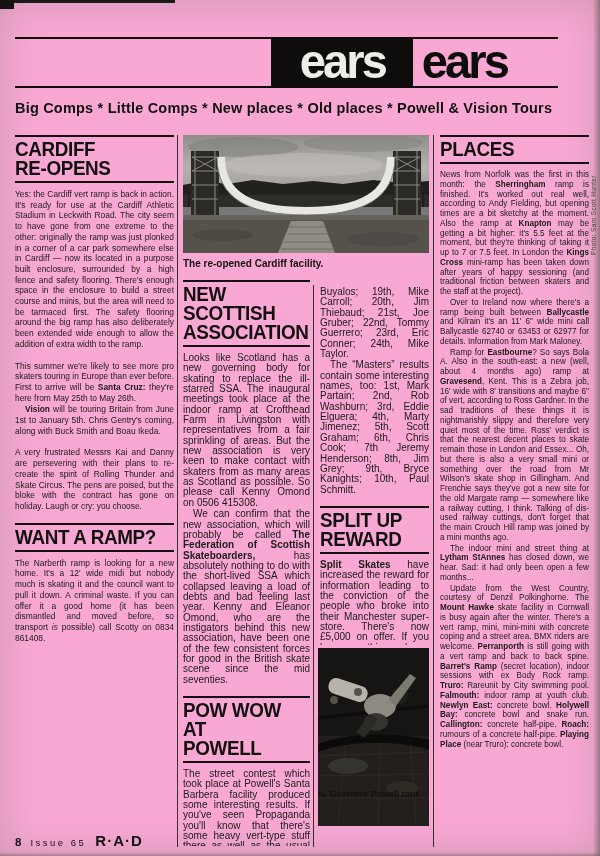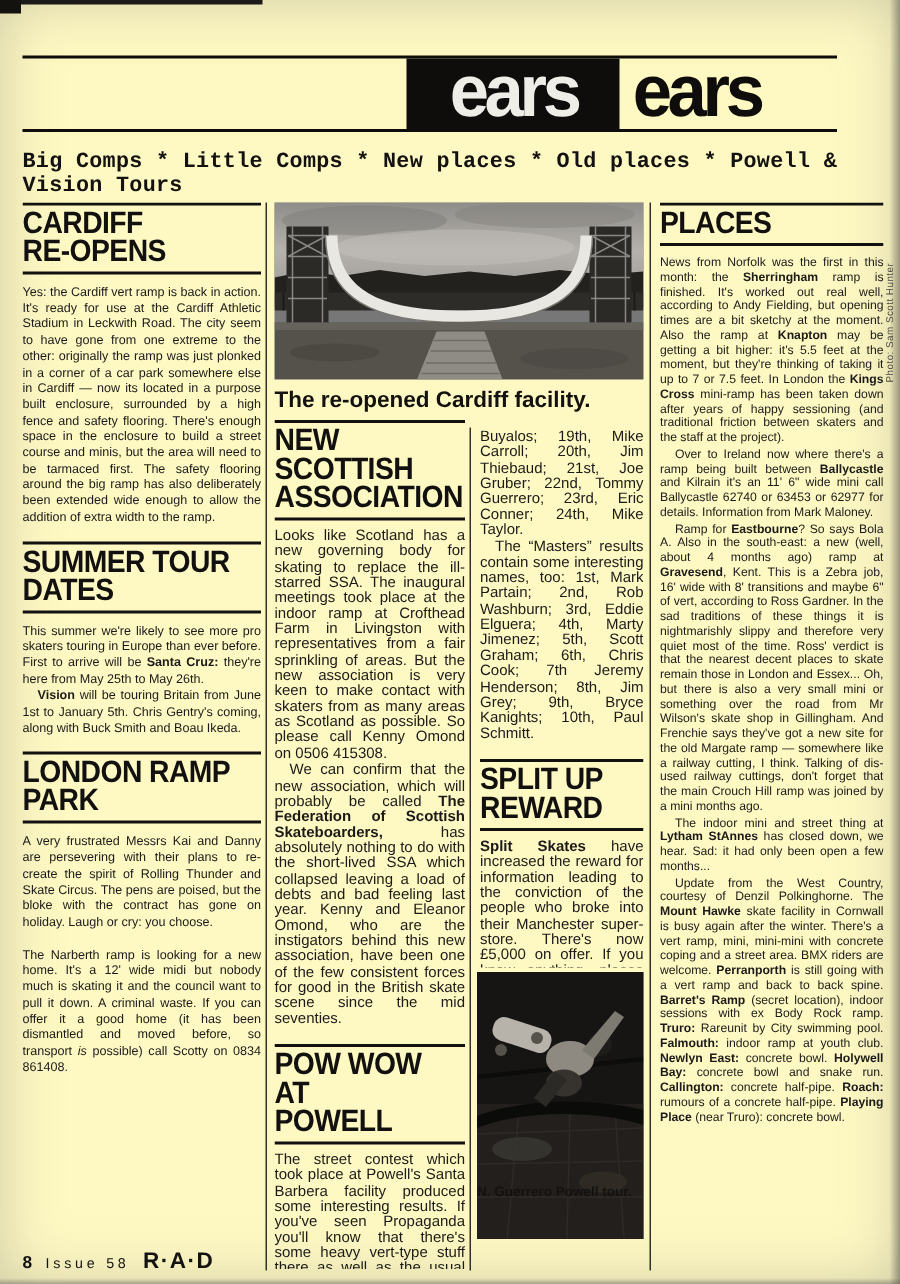--- a/index.html
+++ b/index.html
@@ -1,38 +1,38 @@
 <!DOCTYPE html>
 <html><head>
 <meta charset="utf-8">
 <style>
   html,body{margin:0;padding:0;}
   body{width:600px;height:856px;background:#c9c6c1;font-family:"Liberation Sans",sans-serif;overflow:hidden;}
-  .page{position:relative;width:600px;height:856px;background:#fef9c3;overflow:hidden;
+  .page{position:relative;width:600px;height:856px;background:#f9a8d4;overflow:hidden;
         box-shadow:inset 0 0 40px rgba(120,115,108,.35);}
   .scan-top{position:absolute;top:0;left:0;width:175px;height:3px;background:#1c1a18;}
   .scan-corner{position:absolute;top:0;left:0;width:14px;height:9px;background:#14120f;}
   .scan-right{position:absolute;top:0;right:0;width:7px;height:100%;
               background:linear-gradient(to right,rgba(0,0,0,0),rgba(90,86,80,.55));}
   .scan-bottom{position:absolute;bottom:0;left:0;width:100%;height:4px;
                background:linear-gradient(to bottom,rgba(0,0,0,0),rgba(90,86,80,.45));}
 
   
   .rule{position:absolute;left:15px;width:543px;height:2px;background:#0e0d0b;}
   .rule.top{top:37px}
   .rule.bot{top:86px}
   .logo-box{position:absolute;top:39px;left:271px;width:142px;height:47px;background:#0e0d0b;
             display:flex;align-items:center;justify-content:center;}
   .logo-word{font-weight:800;font-size:49px;line-height:44px;letter-spacing:-3px;
              transform:scaleX(.96);font-family:"Liberation Sans",sans-serif;}
   .logo-box .logo-word{color:#efede8;margin-top:-4px;}
   .logo-right{position:absolute;top:39px;left:420px;height:47px;display:flex;align-items:center;}
   .logo-right .logo-word{color:#0e0d0b;margin-top:-4px;}
   .tagline{position:absolute;top:100px;left:15px;width:560px;font-weight:700;font-size:14.5px;
-           letter-spacing:.2px;color:#131210;font-family:Liberation Mono, monospace;}
+           letter-spacing:.2px;color:#131210;}
 
   
   .col{position:absolute;overflow:hidden;color:#1b1a18;}
   .col-left {left:15px;  top:135px; width:159px; height:700px;}
   .col-midl {left:183px; top:280px; width:127px; height:566px;}
   .col-midr {left:320px; top:287px; width:109px; height:358px;}
   .col-right{left:440px; top:135px; width:149px; height:714px;}
   .vrule{position:absolute;width:1px;background:#34312d;}
   .vr1{left:177px;top:135px;height:712px;}
   .vr2{left:313px;top:285px;height:562px;}
@@ -47,21 +47,21 @@
 
   
   .col p{margin:0 0 1px 0;text-align:justify;font-size:8.4px;line-height:10.7px;}
   .col-midl p,.col-midr p{font-size:10px;line-height:10.35px;}
   .col-right p{font-size:8.15px;line-height:9.75px;}
   .col p.ind{text-indent:10px;}
   .col p b{font-weight:700;}
 
   
   .photo-main{position:absolute;top:135px;left:183px;width:246px;height:118px;background:#777;overflow:hidden;}
-  .cap-main{position:absolute;top:258px;left:183px;width:246px;font-weight:700;font-size:15px;color:#131210;}
+  .cap-main{position:absolute;top:258px;left:183px;width:246px;font-weight:700;font-size:10px;color:#131210;}
   .photo-bot{position:absolute;top:648px;left:318px;width:111px;height:178px;background:#111;overflow:hidden;}
   .cap-bot{position:absolute;top:789px;left:318px;width:115px;font-weight:700;font-size:9px;color:#131210;}
   .credit{position:absolute;top:135px;left:590px;height:120px;font-size:6.6px;color:#4a4742;
           writing-mode:vertical-rl;transform:rotate(180deg);letter-spacing:.3px;}
 
   
   .footer{position:absolute;left:15px;bottom:7px;display:flex;align-items:baseline;gap:9px;color:#131210;}
   .footer .pg{font-weight:800;font-size:11.5px;}
   .footer .iss{font-size:9.5px;letter-spacing:2.5px;}
   .footer .brand{font-weight:800;font-size:15px;letter-spacing:1px;}
@@ -157,35 +157,30 @@
 
   <div class="col col-left">
     <div class="sec">
       <div class="head">
           <h2>CARDIFF
 RE-OPENS</h2>
         </div>
       <p><span>Yes: the Cardiff vert ramp is back in action. It's ready for use at the Cardiff Athletic Stadium in Leckwith Road. The city seem to have gone from one extreme to the other: originally the ramp was just plonked in a corner of a car park somewhere else in Cardiff — now its located in a purpose built enclosure, surrounded by a high fence and safety flooring. There's enough space in the enclosure to build a street course and minis, but the area will need to be tarmaced first. The safety flooring around the big ramp has also deliberately been extended wide enough to allow the addition of extra width to the ramp.</span></p>
     </div>
     <div class="sec">
-      <div class="head">
-          <h2>SUMMER TOUR
-DATES</h2>
-        </div>
       <p><span>This summer we're likely to see more pro skaters touring in Europe than ever before. First to arrive will be </span><b>Santa Cruz:</b><span> they're here from May 25th to May 26th.</span></p>
       <p class="ind"><b>Vision</b><span> will be touring Britain from June 1st to January 5th. Chris Gentry's coming, along with Buck Smith and Boau Ikeda.</span></p>
     </div>
     <div class="sec">
-      <div class="head">
-          <h2>LONDON RAMP
-PARK</h2>
-        </div>
       <p><span>A very frustrated Messrs Kai and Danny are persevering with their plans to re-create the spirit of Rolling Thunder and Skate Circus. The pens are poised, but the bloke with the contract has gone on holiday. Laugh or cry: you choose.</span></p>
     </div>
     <div class="sec">
+      <div class="head">
+          <h2>WANT A RAMP?</h2>
+        </div>
       <p><span>The Narberth ramp is looking for a new home. It's a 12' wide midi but nobody much is skating it and the council want to pull it down. A criminal waste. If you can offer it a good home (it has been dismantled and moved before, so transport </span><i>is</i><span> possible) call Scotty on 0834 861408.</span></p>
     </div>
   </div>
 
   <div class="col col-midl">
     <div class="sec">
       <div class="head">
           <h2>NEW SCOTTISH
 ASSOCIATION</h2>
         </div>
@@ -254,16 +249,16 @@
       <p class="ind"><span>Ramp for </span><b>Eastbourne</b><span>? So says Bola A. Also in the south-east: a new (well, about 4 months ago) ramp at </span><b>Gravesend</b><span>, Kent. This is a Zebra job, 16' wide with 8' transitions and maybe 6" of vert, according to Ross Gardner. In the sad traditions of these things it is nightmarishly slippy and therefore very quiet most of the time. Ross' verdict is that the nearest decent places to skate remain those in London and Essex... Oh, but there is also a very small mini or something over the road from Mr Wilson's skate shop in Gillingham. And Frenchie says they've got a new site for the old Margate ramp — somewhere like a railway cutting, I think. Talking of dis-used railway cuttings, don't forget that the main Crouch Hill ramp was joined by a mini months ago.</span></p>
       <p class="ind"><span>The indoor mini and street thing at </span><b>Lytham StAnnes</b><span> has closed down, we hear. Sad: it had only been open a few months...</span></p>
       <p class="ind"><span>Update from the West Country, courtesy of Denzil Polkinghorne. The </span><b>Mount Hawke</b><span> skate facility in Cornwall is busy again after the winter. There's a vert ramp, mini, mini-mini with concrete coping and a street area. BMX riders are welcome. </span><b>Perranporth</b><span> is still going with a vert ramp and back to back spine. </span><b>Barret's Ramp</b><span> (secret location), indoor sessions with ex Body Rock ramp. </span><b>Truro:</b><span> Rareunit by City swimming pool. </span><b>Falmouth:</b><span> indoor ramp at youth club. </span><b>Newlyn East:</b><span> concrete bowl. </span><b>Holywell Bay:</b><span> concrete bowl and snake run. </span><b>Callington:</b><span> concrete half-pipe. </span><b>Roach:</b><span> rumours of a concrete half-pipe. </span><b>Playing Place</b><span> (near Truro): concrete bowl.</span></p>
     </div>
   </div>
 
   <div class="credit">Photo: Sam Scott Hunter</div>
 
   <div class="footer">
     <span class="pg">8</span>
-    <span class="iss">Issue 58</span>
+    <span class="iss">Issue 65</span>
     <span class="brand">R·A·D</span>
   </div>
 </div>
 
 </body></html>

